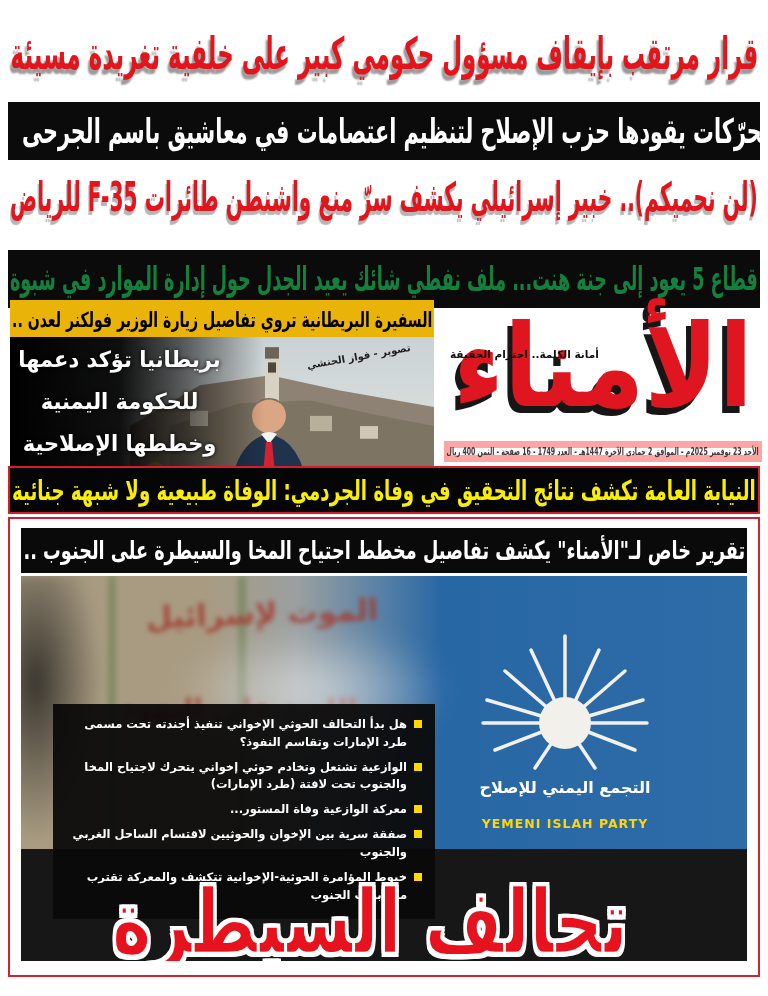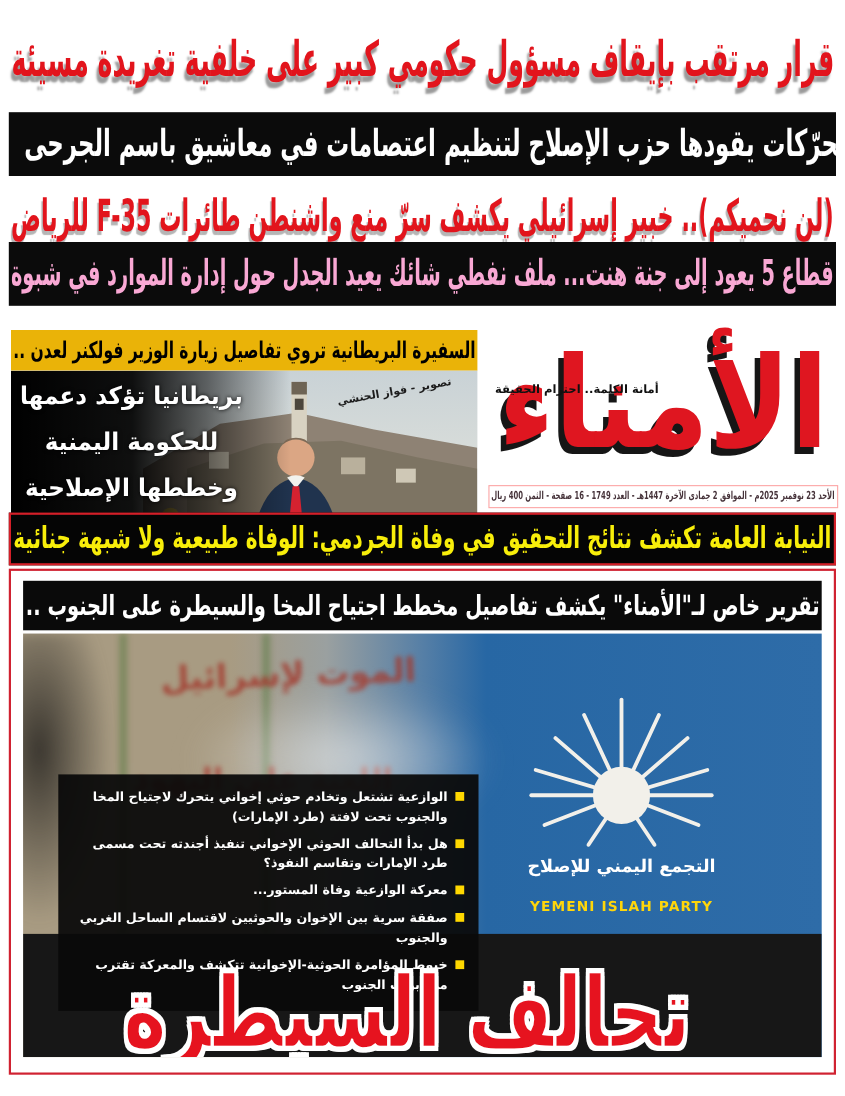--- a/index.html
+++ b/index.html
@@ -10,21 +10,21 @@
   .fit { display:inline-block; white-space:nowrap; transform-origin:center center; }
 
   .band { position:absolute; left:8px; width:752px; display:flex; align-items:center; justify-content:center; text-align:center; direction:rtl; }
 
   
   .h1 { top:6px; height:94px; color:#e2141c; font-size:33px; font-weight:bold;
         text-shadow:-3px 4px 2px #9a9a9a; }
   .b2 { top:102px; height:58px; background:#0b0b0b; color:#ffffff; font-size:27px; font-weight:bold;padding-left:24px; }
   .h3 { top:164px; height:66px; color:#e2141c; font-size:31px; font-weight:bold;
         text-shadow:-2px 3px 1px #b5b5b5; }
-  .b4 { top:220px; height:58px; background:#0b0b0b; color:#f9a8d4; font-size:26px; font-weight:bold; }
+  .b4 { top:250px; height:58px; background:#0b0b0b; color:#15803d; font-size:26px; font-weight:bold; }
 
   
   .kicker { position:absolute; left:10px; top:300px; width:424px; height:37px; background:#eab308;
             display:flex; align-items:center; justify-content:center; direction:rtl;
             color:#000; font-size:19px; font-weight:bold; }
   .photo { position:absolute; left:10px; top:337px; width:424px; height:159px; overflow:hidden;
            background:linear-gradient(180deg,#c9d2d6 0%,#dadeda 55%,#cdd2cb 100%); }
   .photo svg.town { position:absolute; left:0; bottom:0; width:100%; height:100%; }
   .photo .mansvg { position:absolute; left:47%; bottom:-2px; }
   .photo .darkgrad { position:absolute; inset:0;
@@ -35,21 +35,21 @@
   .photo .credit { position:absolute; left:296px; top:14px; transform:rotate(-10deg); direction:rtl;
            font-size:10px; font-weight:bold; color:#1c1c1c; }
 
   
   .masthead { position:absolute; left:444px; top:296px; width:318px; height:166px; }
   .masthead .title { position:absolute; inset:0 0 26px 0; display:flex; align-items:center; justify-content:center;
            direction:rtl; color:#df1620; font-size:100px; font-weight:bold;
            text-shadow:-5px 6px 0 #161616; }
   .masthead .slogan { position:absolute; left:6px; top:52px; direction:rtl; font-size:10.5px; font-weight:bold;
            color:#111; white-space:nowrap; }
-  .masthead .dateline { position:absolute; left:0; right:0; bottom:0; height:21px; border:1px solid #fca5a5;
+  .masthead .dateline { position:absolute; left:0; right:0; bottom:0; height:21px; border:7px solid #fca5a5;
            background:#fff; display:flex; align-items:center; justify-content:center; direction:rtl;
            font-size:10px; font-weight:bold; color:#46333a; }
 
   
   .strip { top:466px; height:48px; background:#050505; border:2px solid #d41f28;
            color:#f8ee0a; font-size:22px; font-weight:bold; }
 
   
   .bigbox { position:absolute; left:8px; top:517px; width:752px; height:460px;
             border:2px solid #d02231; background:#fff; padding:9px 11px 12px; }
@@ -176,25 +176,25 @@
         </svg>
         <div class="ar">التجمع اليمني للإصلاح</div>
         <div class="en">YEMENI ISLAH PARTY</div>
       </div>
 
       <div class="blackband"></div>
 
       <div class="bullets">
         <div class="bullet">
           <span class="sq"></span>
+          <span>هل بدأ التحالف الحوثي الإخواني تنفيذ أجندته تحت مسمى طرد الإمارات وتقاسم النفوذ؟</span>
+        </div>
+        <div class="bullet">
+          <span class="sq"></span>
           <span>الوازعية تشتعل وتخادم حوثي إخواني يتحرك لاجتياح المخا والجنوب تحت لافتة (طرد الإمارات)</span>
-        </div>
-        <div class="bullet">
-          <span class="sq"></span>
-          <span>هل بدأ التحالف الحوثي الإخواني تنفيذ أجندته تحت مسمى طرد الإمارات وتقاسم النفوذ؟</span>
         </div>
         <div class="bullet">
           <span class="sq"></span>
           <span>معركة الوازعية وفاة المستور...</span>
         </div>
         <div class="bullet">
           <span class="sq"></span>
           <span>صفقة سرية بين الإخوان والحوثيين لاقتسام الساحل الغربي والجنوب</span>
         </div>
         <div class="bullet">

